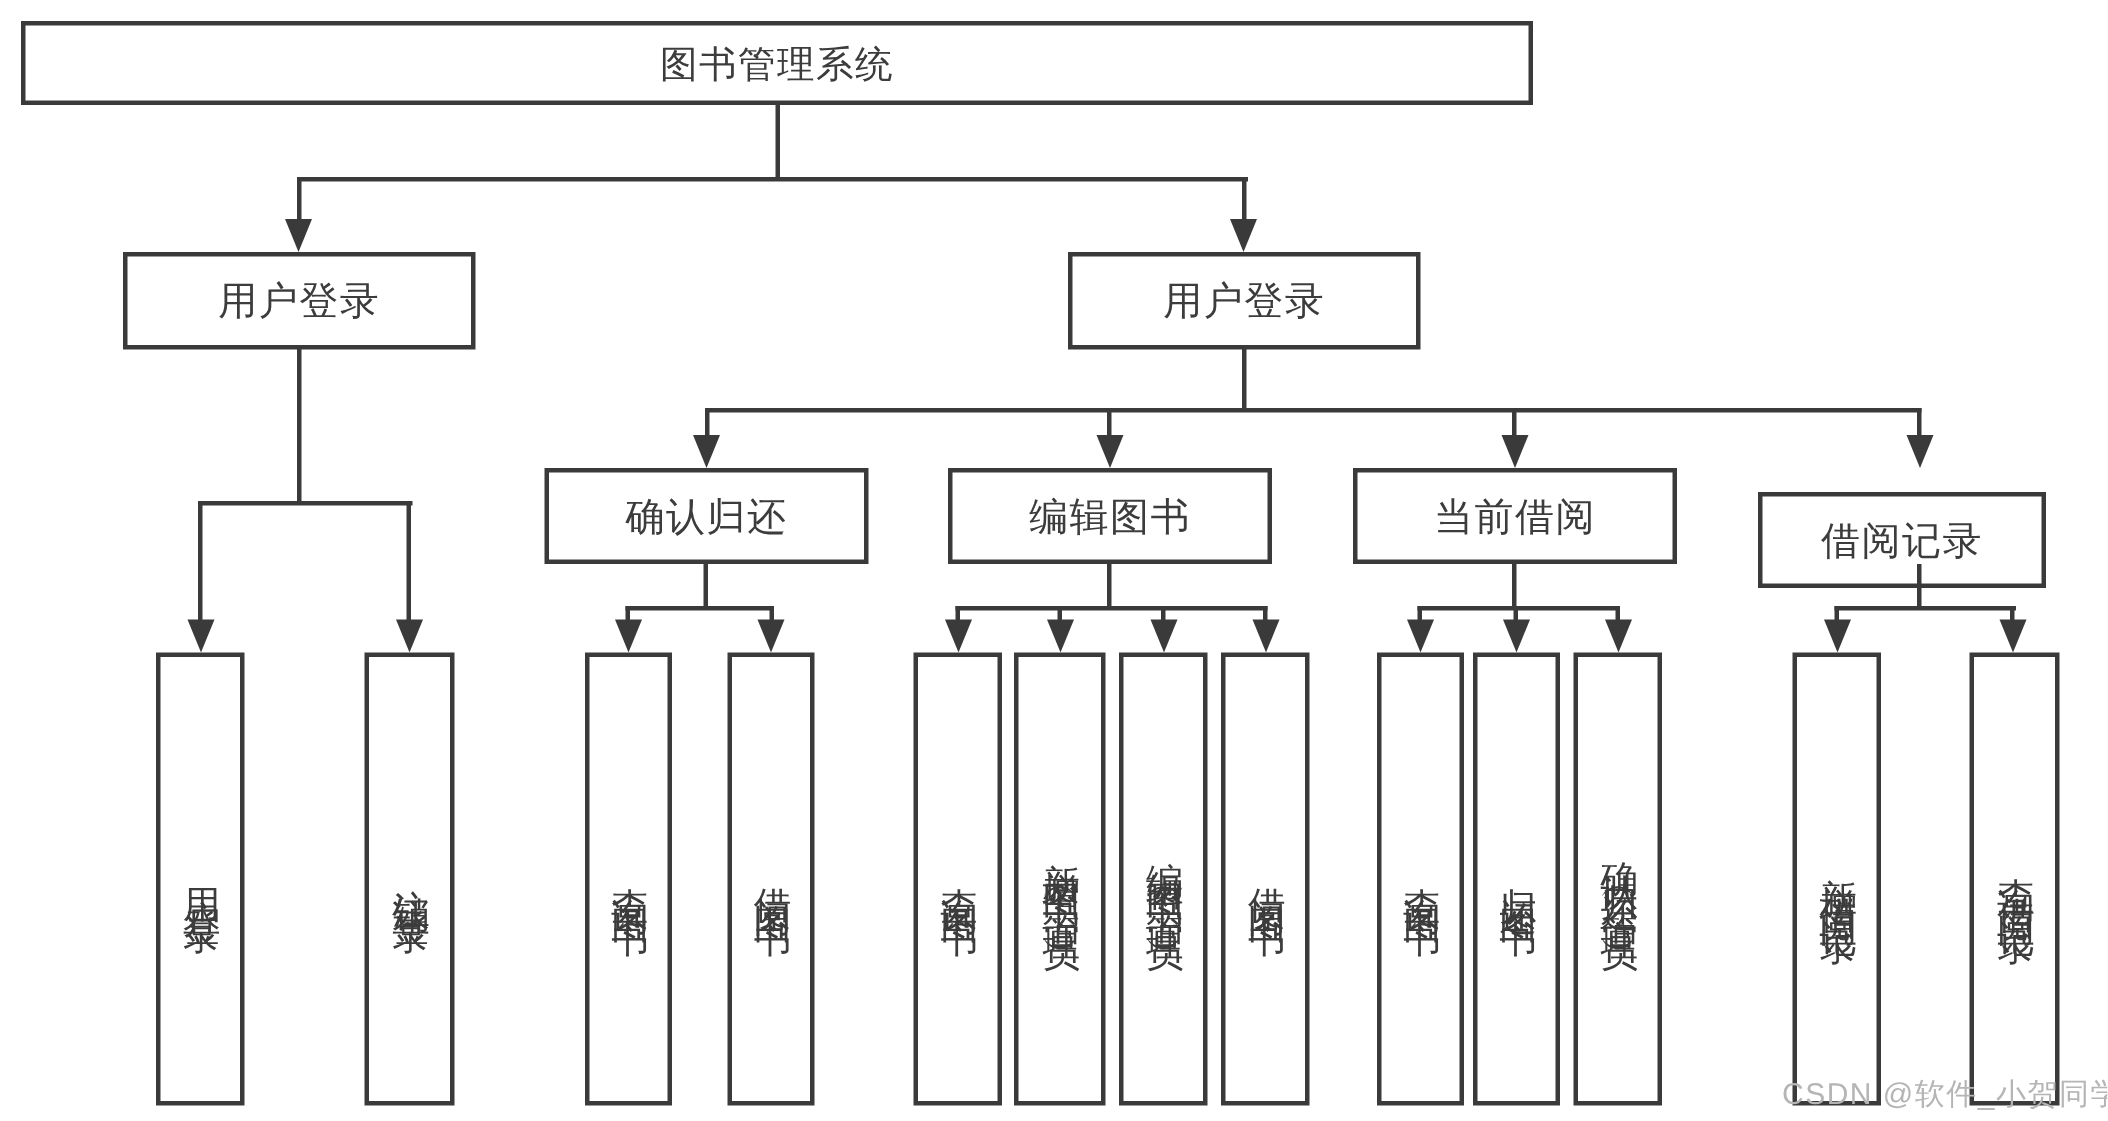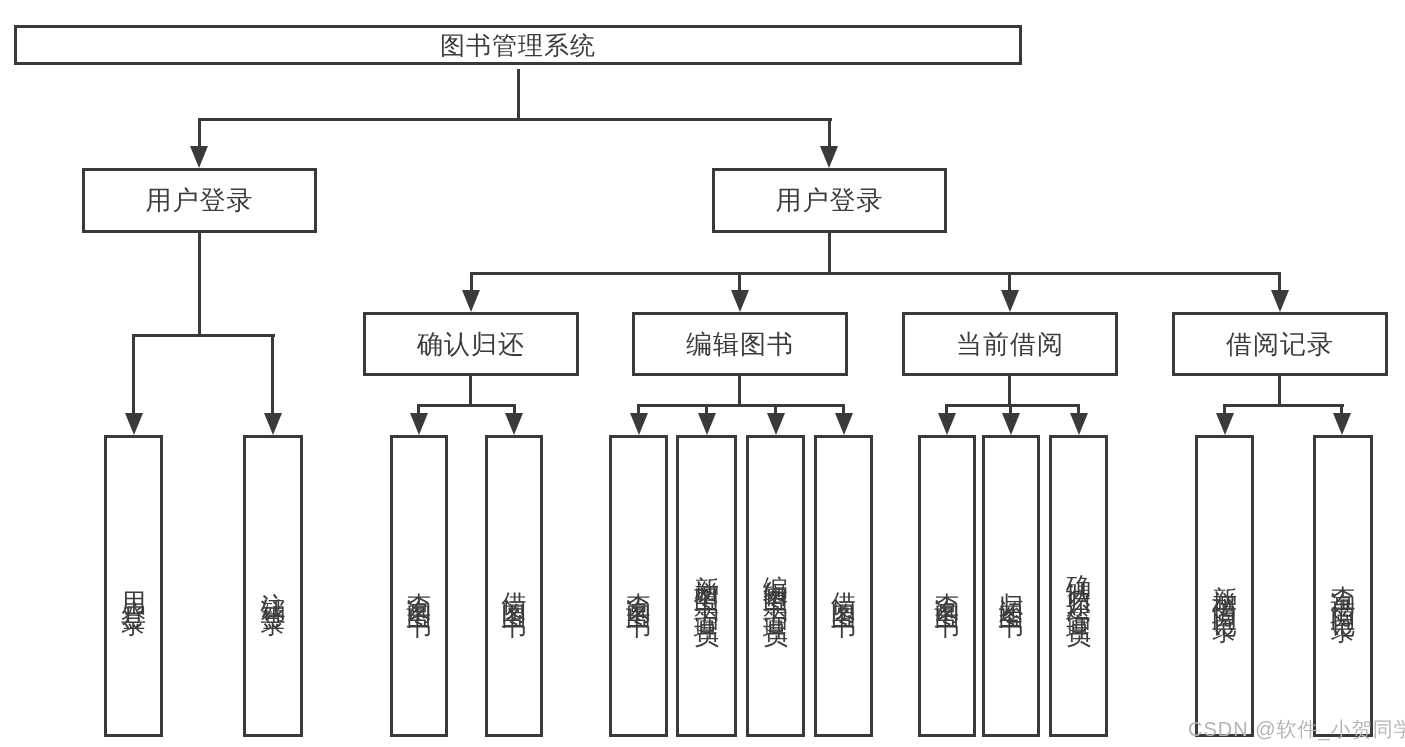--- a/index.html
+++ b/index.html
@@ -61,21 +61,21 @@
     color: #b5b5b5;
     letter-spacing: 1px;
     white-space: nowrap;
   }
 </style>
 </head>
 <body>
 
 <div id="canvas">
 
-  <div class="box" style="left:14px;top:25px;width:1008px;height:40px">
+  <div class="box" style="left:14px;top:14px;width:1008px;height:56px">
     <span class="hlabel root-label">图书管理系统</span>
   </div>
 
   <div>
     <div class="line" style="left:517px;top:69px;width:3px;height:51px"></div>
     <div class="line" style="left:198px;top:118px;width:634px;height:3px"></div>
     <div class="line" style="left:198px;top:118px;width:3px;height:29px"></div>
     <div class="arrow" style="left:190px;top:146px"></div>
     <div class="line" style="left:828px;top:118px;width:3px;height:29px"></div>
     <div class="arrow" style="left:820px;top:146px"></div>
@@ -112,21 +112,21 @@
 
   <div class="box" style="left:363px;top:312px;width:216px;height:64px">
     <span class="hlabel">确认归还</span>
   </div>
   <div class="box" style="left:632px;top:312px;width:216px;height:64px">
     <span class="hlabel">编辑图书</span>
   </div>
   <div class="box" style="left:902px;top:312px;width:216px;height:64px">
     <span class="hlabel">当前借阅</span>
   </div>
-  <div class="box" style="left:1172px;top:312px;width:216px;height:64px">
+  <div class="box" style="left:1172px;top:328px;width:192px;height:64px">
     <span class="hlabel">借阅记录</span>
   </div>
 
   <div>
     <div class="line" style="left:469px;top:376px;width:3px;height:30px"></div>
     <div class="line" style="left:417px;top:404px;width:99px;height:3px"></div>
     <div class="line" style="left:417px;top:404px;width:3px;height:10px"></div>
     <div class="arrow" style="left:410px;top:413px"></div>
     <div class="line" style="left:513px;top:404px;width:3px;height:10px"></div>
     <div class="arrow" style="left:505px;top:413px"></div>

